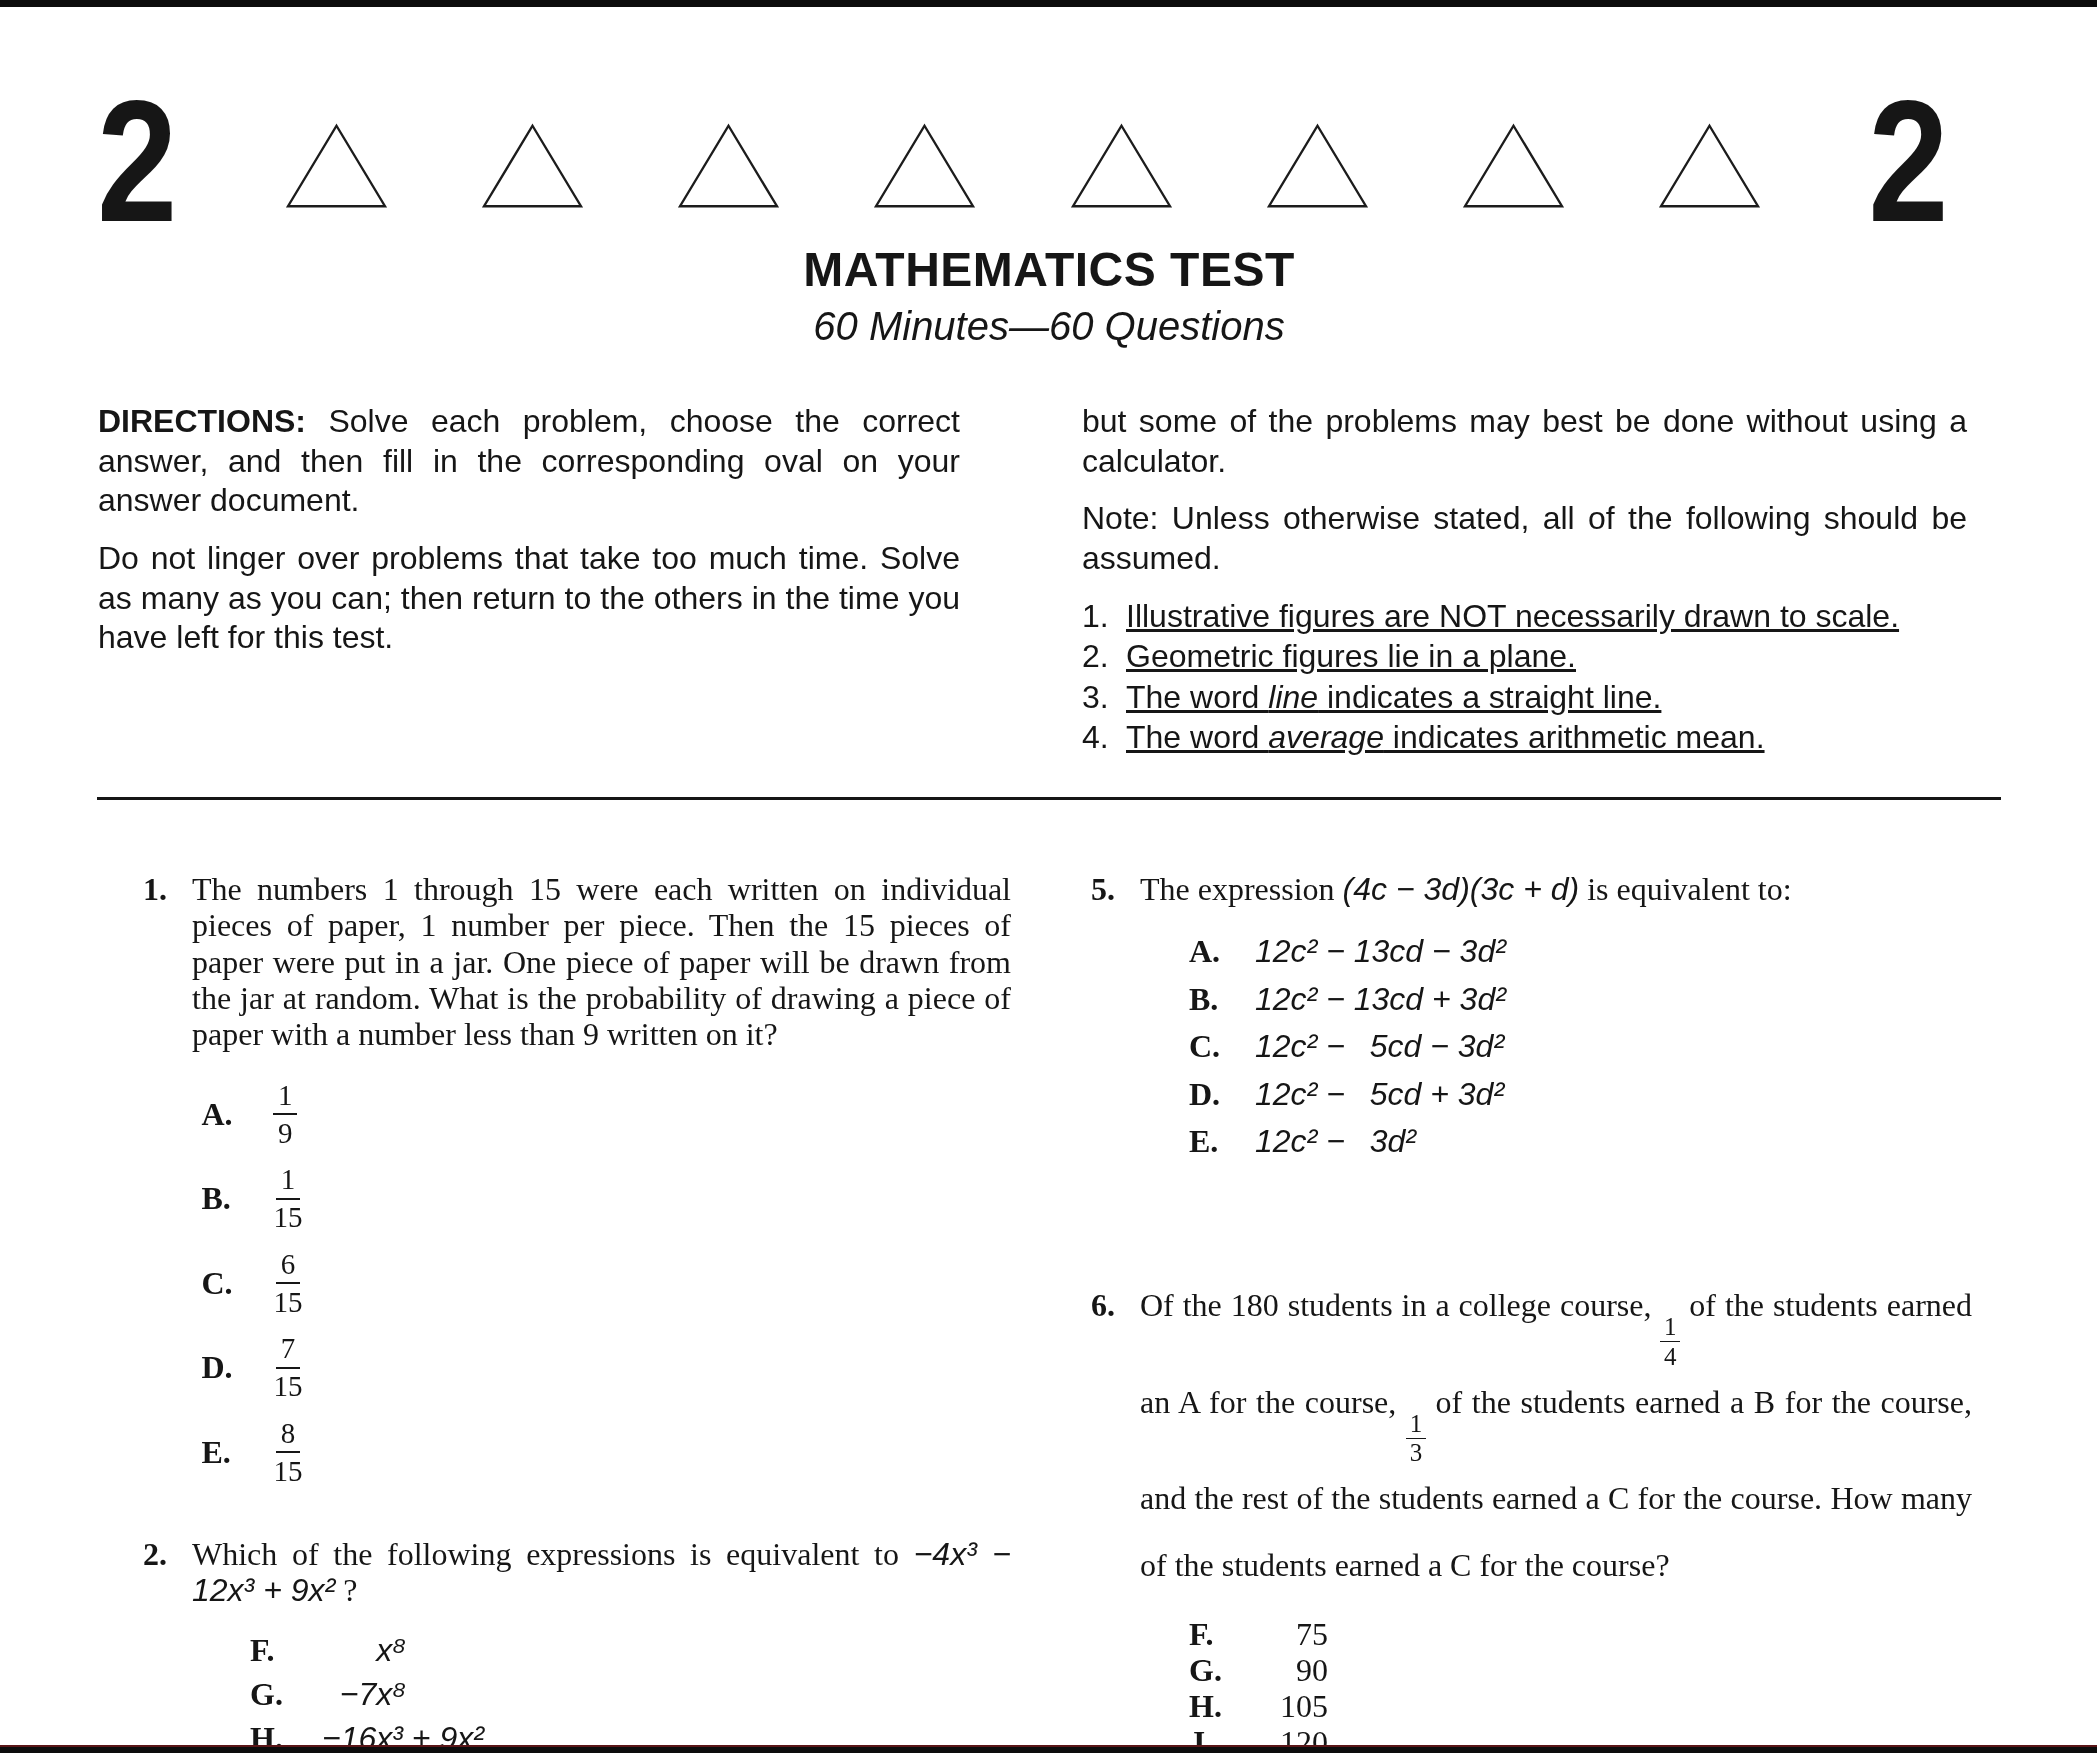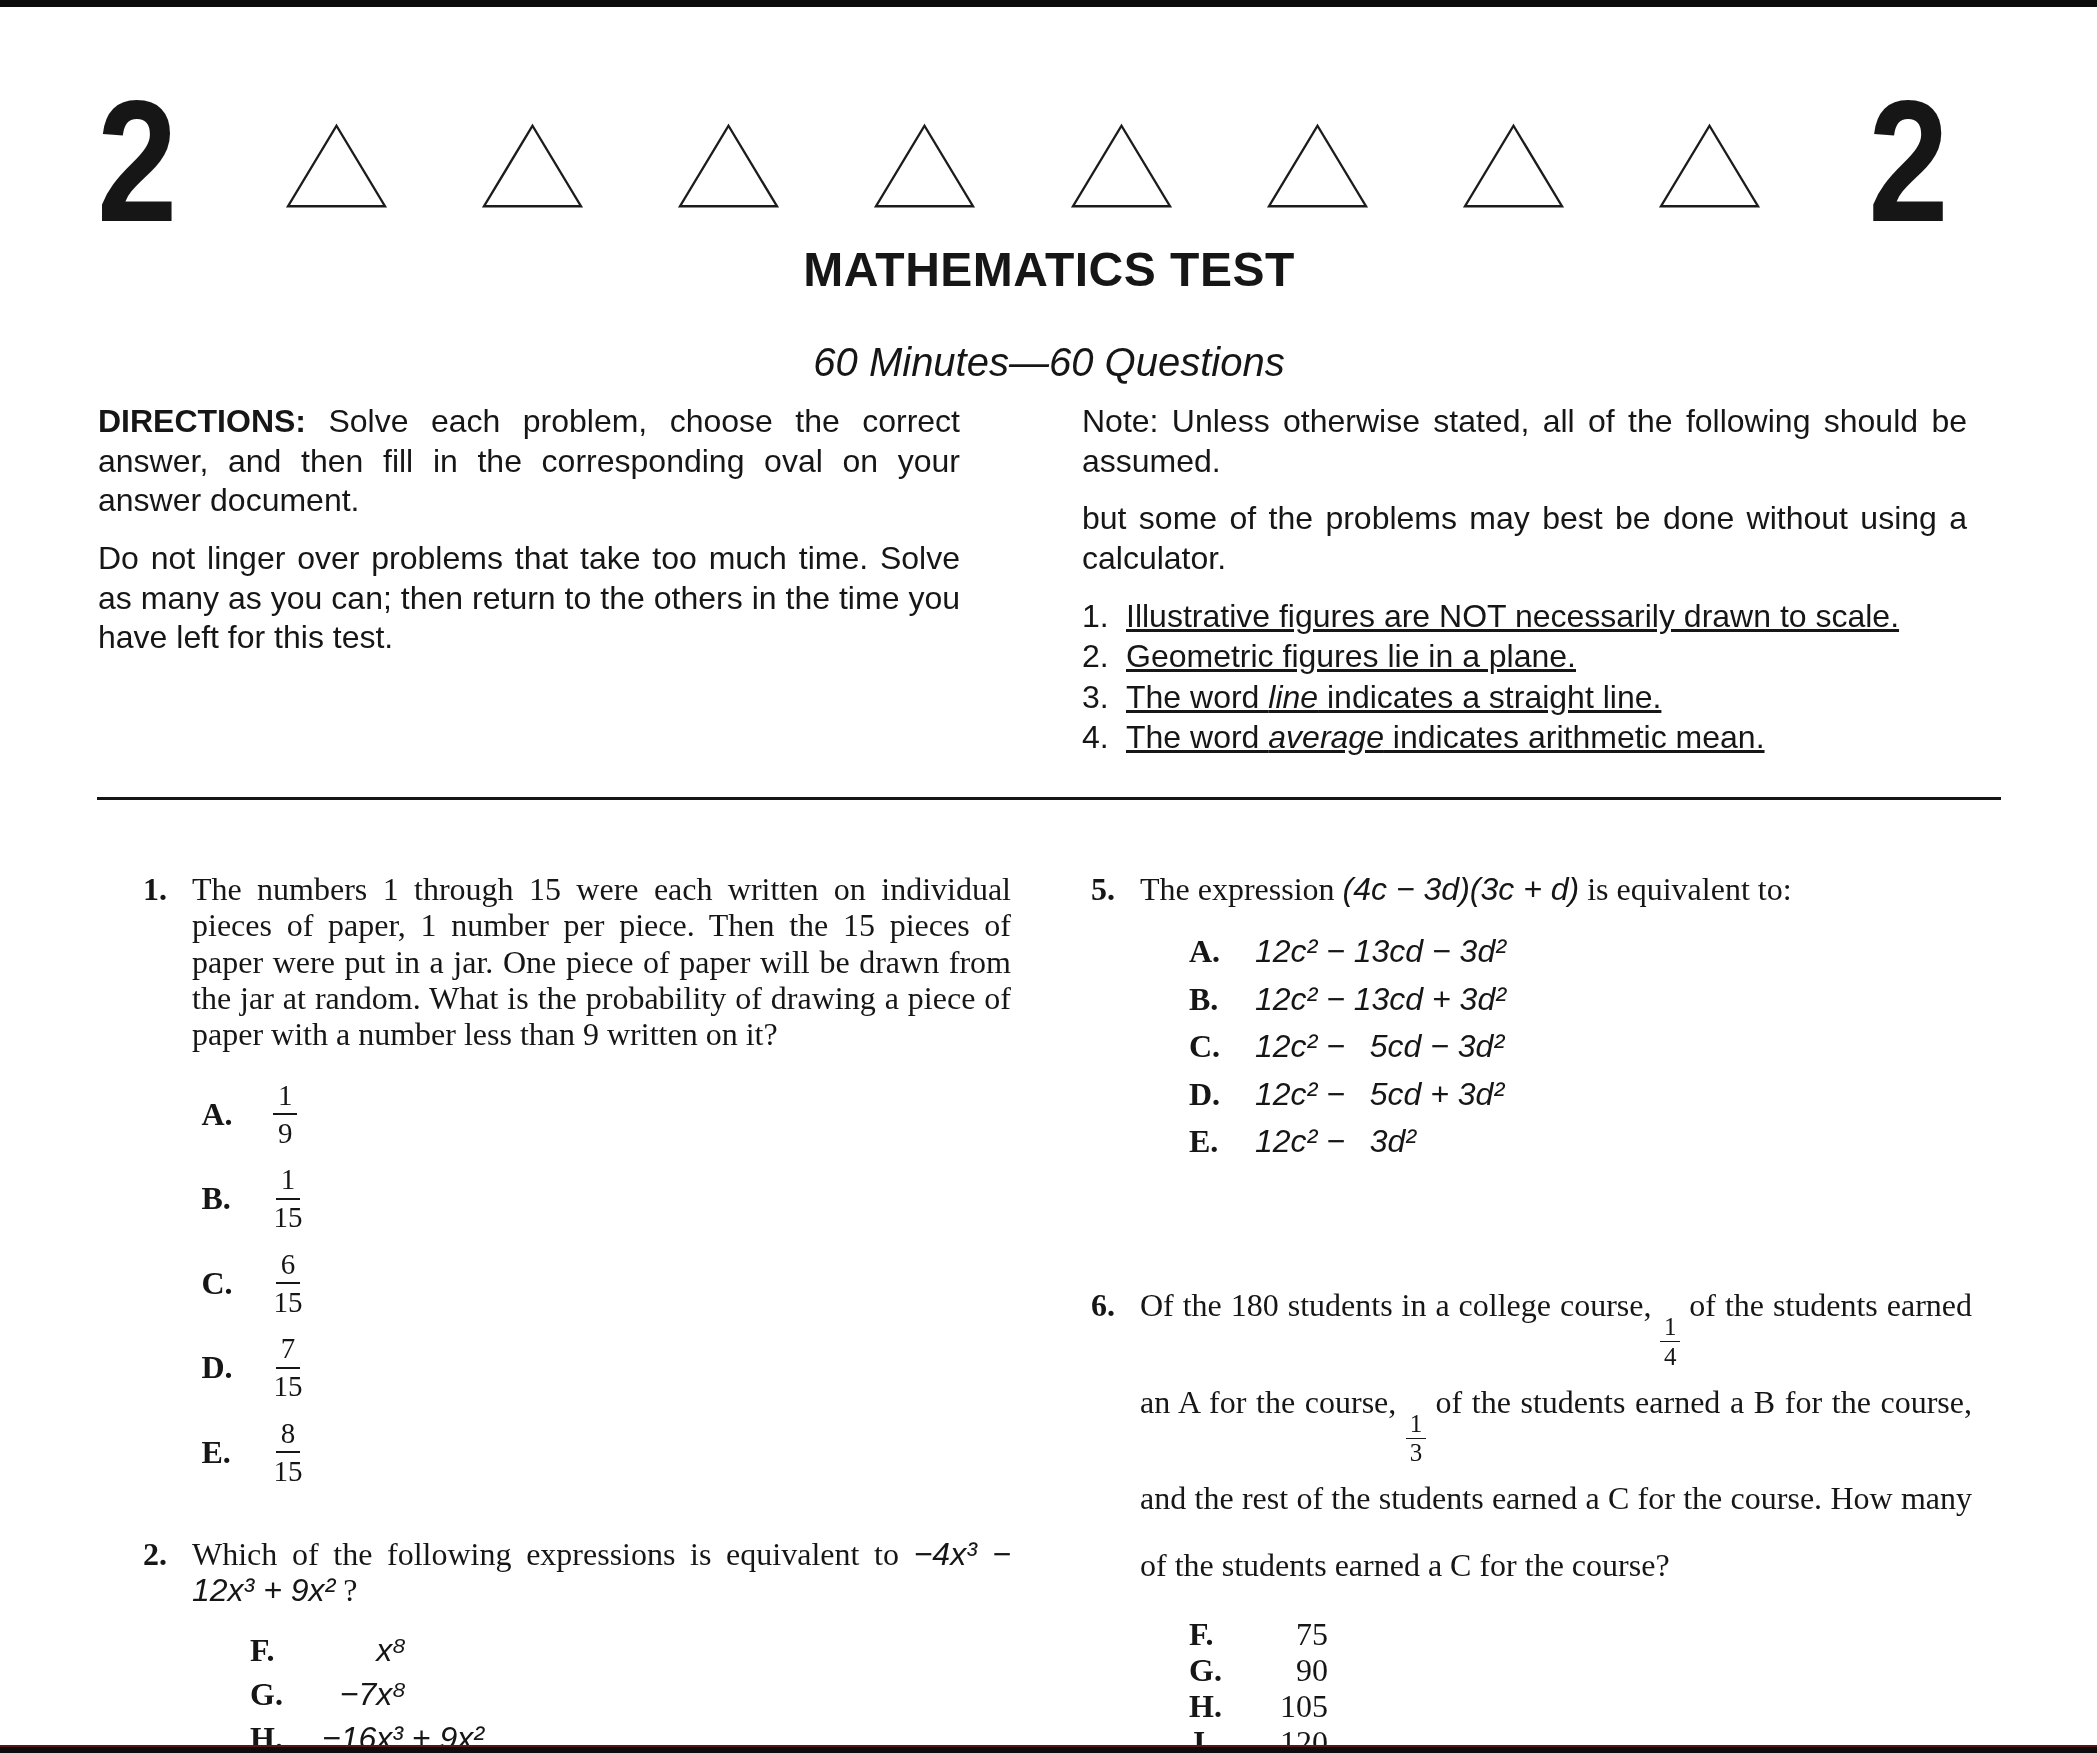--- a/index.html
+++ b/index.html
@@ -12,21 +12,21 @@
   .hdr{position:absolute;top:80px;left:97px;width:1852px;height:148px;display:flex;align-items:flex-end;justify-content:space-between;}
   .pg{font-family:"Liberation Sans",sans-serif;font-weight:bold;font-size:172px;line-height:0.78;}
   .pg-l{transform:scaleX(0.84);transform-origin:left bottom;}
   .pg-r{transform:scaleX(0.84);transform-origin:right bottom;}
   .tri{width:105px;height:86px;margin-bottom:19px;}
   .tri polygon{fill:#ffffff;stroke:#1c1c1c;stroke-width:2.6;}
 
   .title{position:absolute;top:242px;left:0;width:2098px;margin:0;text-align:center;
          font-family:"Liberation Sans",sans-serif;font-weight:bold;font-size:48px;letter-spacing:0.5px;}
   .subtitle{position:absolute;top:304px;left:0;width:2098px;text-align:center;
-         font-family:"Liberation Sans",sans-serif;font-style:italic;font-size:40px;margin-top:36px;}
+         font-family:"Liberation Sans",sans-serif;font-style:italic;font-size:40px;}
 
   
   .directions{position:absolute;top:394px;left:98px;width:1874px;display:grid;
          grid-template-columns:862px 885px;column-gap:122px;
          font-family:"Liberation Sans",sans-serif;font-size:32px;line-height:1.24;text-align:justify;}
   .dp{margin:8px 0 18px 0;}
   .alist{margin:4.7px 0 0 0;padding:0;list-style:none;}
   .aitem{display:flex;margin-bottom:0.9px;}
   .anum{flex:0 0 44px;}
   .atext{flex:1;text-align:left;text-decoration:underline;}
@@ -117,22 +117,22 @@
 
   <h1 class="title">MATHEMATICS TEST</h1>
   <div class="subtitle">60 Minutes—60 Questions</div>
 
   <section class="directions">
     <div class="dcol">
       <p class="dp"><b>DIRECTIONS:</b> <span>Solve each problem, choose the correct answer, and then fill in the corresponding oval on your answer document.</span></p>
       <p class="dp">Do not linger over problems that take too much time. Solve as many as you can; then return to the others in the time you have left for this test.</p>
     </div>
     <div class="dcol">
+      <p class="dp">but some of the problems may best be done without using a calculator.</p>
       <p class="dp">Note: Unless otherwise stated, all of the following should be assumed.</p>
-      <p class="dp">but some of the problems may best be done without using a calculator.</p>
       <ol class="alist">
         <li class="aitem">
           <span class="anum">1.</span>
           <span class="atext"><span>Illustrative figures are NOT necessarily drawn to scale.</span><i></i><span></span></span>
         </li>
         <li class="aitem">
           <span class="anum">2.</span>
           <span class="atext"><span>Geometric figures lie in a plane.</span><i></i><span></span></span>
         </li>
         <li class="aitem">

